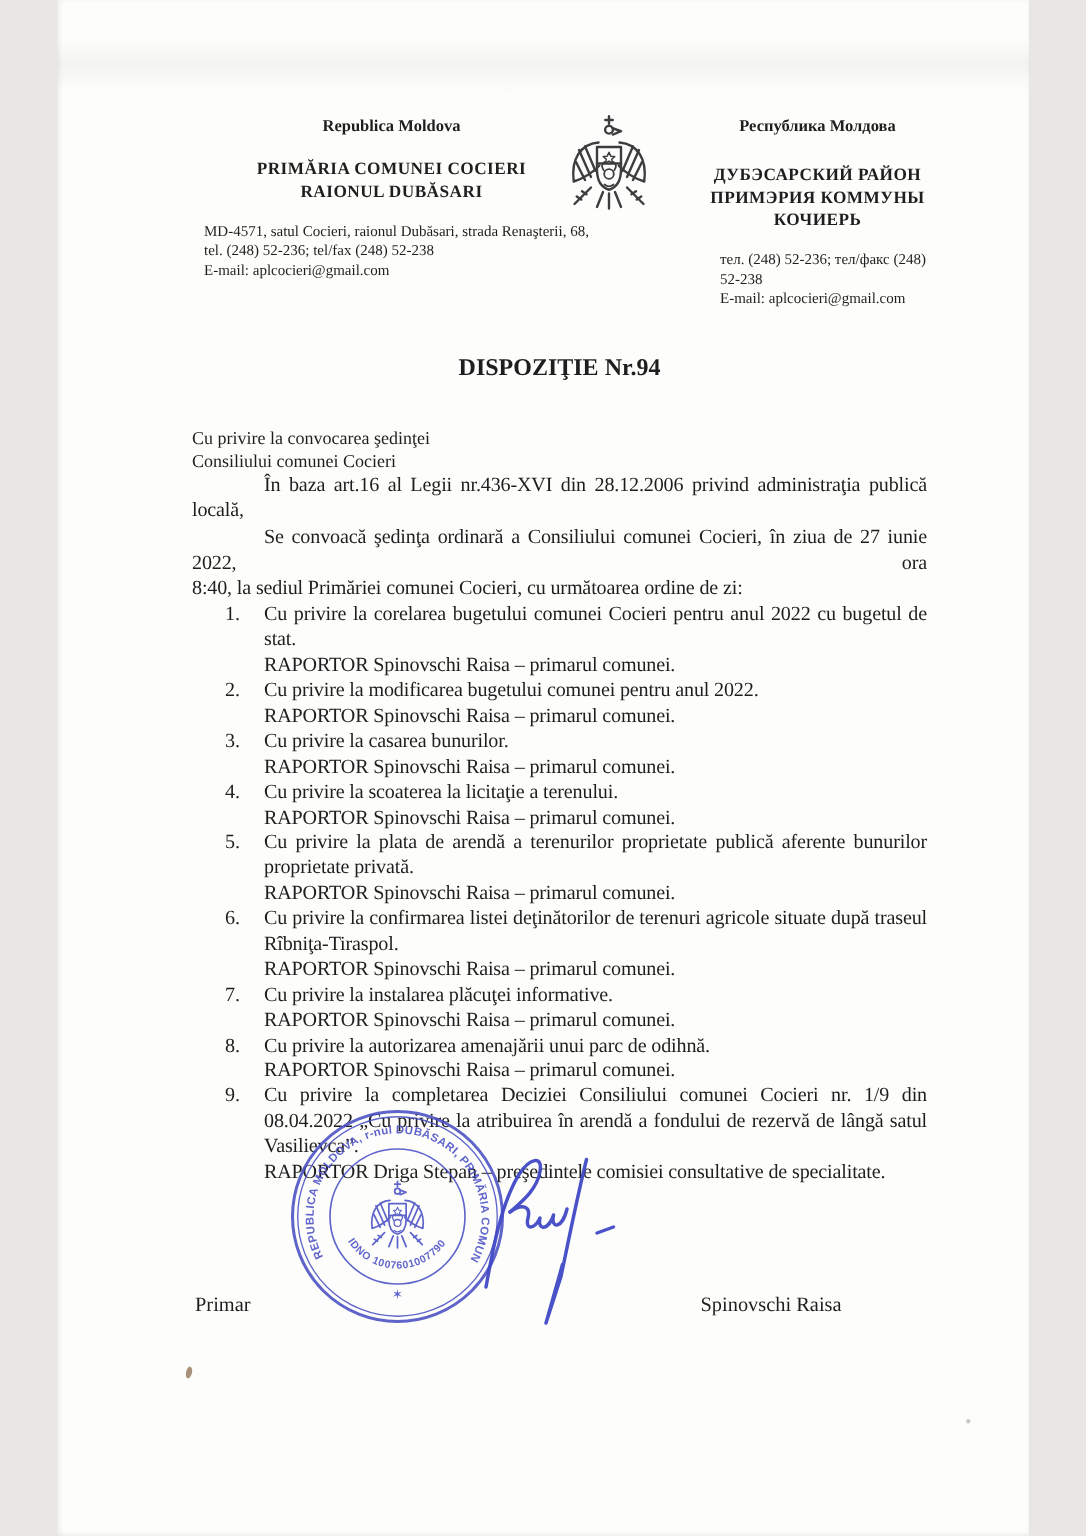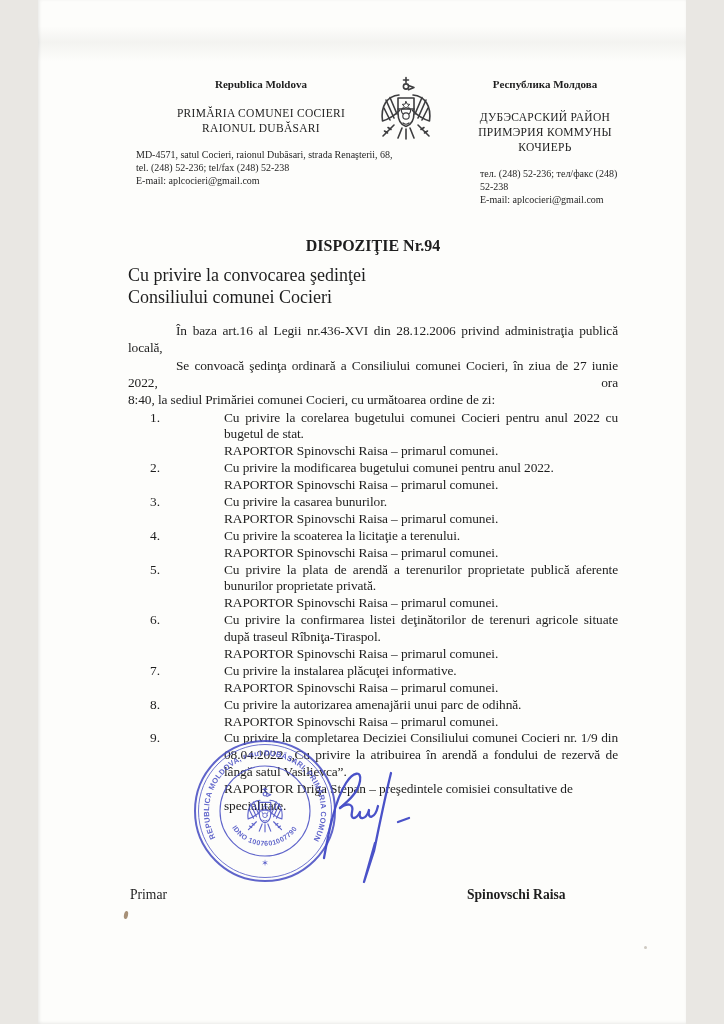--- a/index.html
+++ b/index.html
@@ -17,49 +17,49 @@
 
   .content{position:relative;padding:0 68px 0 90px;}
 
   
   .letterhead{display:flex;align-items:flex-start;padding-top:78px;}
   .lh-col{line-height:1.25;}
   .lh-left{width:266px;}
   .lh-center{width:78px;flex:0 0 auto;}
   .lh-right{flex:1;}
   .lh-country{text-align:center;font-weight:bold;font-size:11px;margin-bottom:14px;}
-  .lh-org{text-align:center;font-weight:normal;font-size:11.5px;letter-spacing:.3px;line-height:1.3;margin-bottom:12px;}
+  .lh-org{text-align:center;font-weight:bold;font-size:11.5px;letter-spacing:.3px;line-height:1.3;margin-bottom:12px;}
   .lh-addr{font-size:10px;line-height:1.3;padding-left:8px;}
   .lh-right .lh-country{margin-bottom:18px;}
 
   
   .title-block{text-align:center;margin-top:30px;line-height:1.2;}
   .doc-title{font-weight:bold;font-size:16px;}
   .doc-subtitle{font-size:14.5px;}
 
   
-  .subject{margin-top:9px;font-size:18px;line-height:1.26;}
+  .subject{margin-top:30px;font-size:12px;line-height:1.26;}
   .para{font-size:13.4px;line-height:1.26;letter-spacing:-.1px;margin:0;}
-  .legal{margin-top:14px;}
+  .legal{}
   .indent{text-indent:48px;}
   .stretch{text-align:justify;text-align-last:justify;}
   .convoc1{margin-top:1px;}
 
   
   .agenda{list-style:none;margin:1px 0 0 22px;padding:0;font-size:13.4px;line-height:1.26;}
   .agenda li{display:flex;}
   .agenda .num{flex:0 0 26px;}
-  .agenda .li-body{flex:1;margin-left:48px;}
+  .agenda .li-body{flex:1;}
   .agenda .point{text-align:justify;letter-spacing:-.1px;}
   .agenda .raportor{letter-spacing:-.1px;}
 
   
   .sig-row{display:flex;margin-top:72px;font-size:13.6px;}
   .sig-role{padding-left:2px;}
-  .sig-name{margin-left:300px;font-weight:bold;}
+  .sig-name{margin-left:300px;}
 
   .overlay{position:absolute;left:0;top:0;pointer-events:none;}
   .emblem-ink{color:#3d3d3f;}
   .stamp-ink{color:#4a50c4;}
 </style>
 </head>
 <body>
 
 <div class="page">
   <div class="scan-band"></div>

